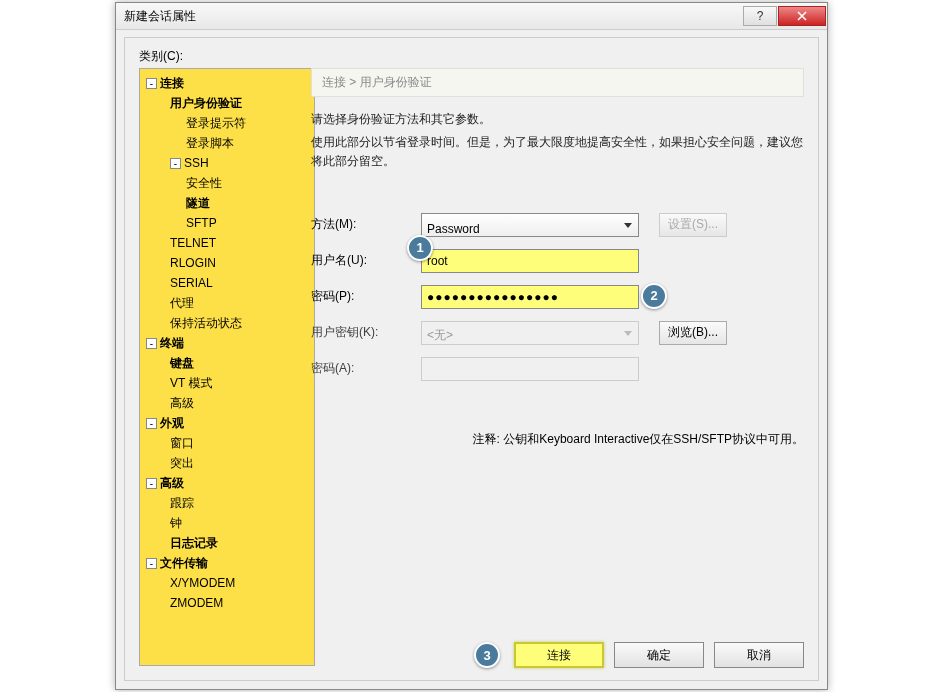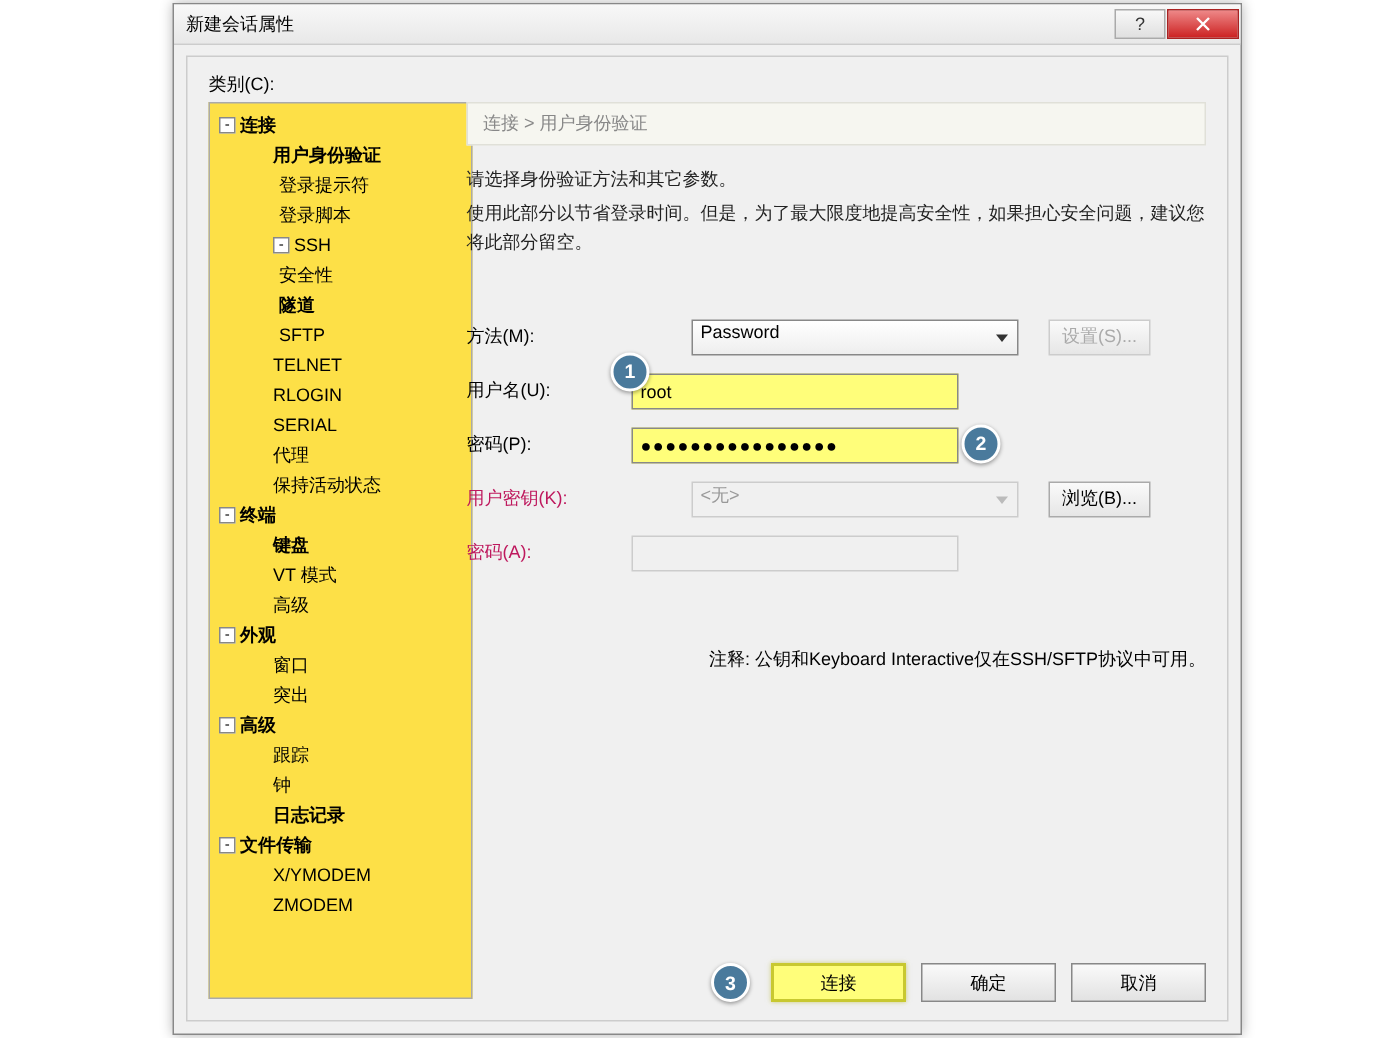--- a/index.html
+++ b/index.html
@@ -44,51 +44,51 @@
       left: 14px; top: 30px;
       width: 176px; height: 598px;
       background: #fde047;
       border: 1px solid #aaa;
       overflow: hidden;
       padding: 4px 0;
     }
     .tree { font-size: 12px; line-height: 20px; }
     .tree-node { white-space: nowrap; padding-left: 6px; }
     .tree-toggle { display:inline-block; width:11px; height:11px; border:1px solid #888; text-align:center; line-height:9px; font-size:10px; margin-right:3px; vertical-align:middle; background:#fff; }
-    .tree-leaf { padding-left: 42px; }
+    .tree-leaf { padding-left: 30px; }
     .tree-leaf2 { padding-left: 46px; }
     .bold { font-weight: bold; }
     .right-panel {
       position: absolute;
       left: 186px; top: 30px; right: 14px; bottom: 50px;
     }
     .breadcrumb {
       background: #f6f6f0;
       border: 1px solid #e0e0d8;
       padding: 5px 10px;
       font-size: 12px;
       color: #888;
       margin-bottom: 14px;
     }
     .desc { font-size: 12px; color: #222; line-height: 1.6; margin-bottom: 4px; font-family: Liberation Mono, monospace; }
     .form { margin-top: 40px; }
     .form-row { display: flex; align-items: center; margin-bottom: 12px; font-size: 12px; }
     .form-label { width: 110px; }
-    .form-label.disabled { color: #be185d; }
+    .form-label.disabled { color: #404040; }
     .form-select, .form-input {
       width: 218px; height: 24px;
       border: 1px solid #888;
       background: #fff;
       font-size: 12px;
       padding: 0 5px;
     }
     .form-input { background: #fffe7a; border: 1px solid #888; }
     .form-input.pwd { letter-spacing: 1px; }
     .form-select.disabled, .form-input.disabled { background: #f0f0f0; color:#999; border-color:#ccc; }
-    .form-select { position: relative; display:flex; align-items:flex-start; background: linear-gradient(#fff,#eee); margin-left: 40px; }
+    .form-select { position: relative; display:flex; align-items:flex-end; background: linear-gradient(#fff,#eee); }
     .form-select::after {
       content: ""; position: absolute; right: 6px; top: 9px;
       border-left: 4px solid transparent; border-right: 4px solid transparent; border-top: 5px solid #333;
     }
     .form-select.disabled::after { border-top-color: #bbb; }
     .side-btn {
       margin-left: 20px;
       width: 68px; height: 24px;
       border: 1px solid #aaa;
       background: linear-gradient(#fafafa,#e6e6e6);

